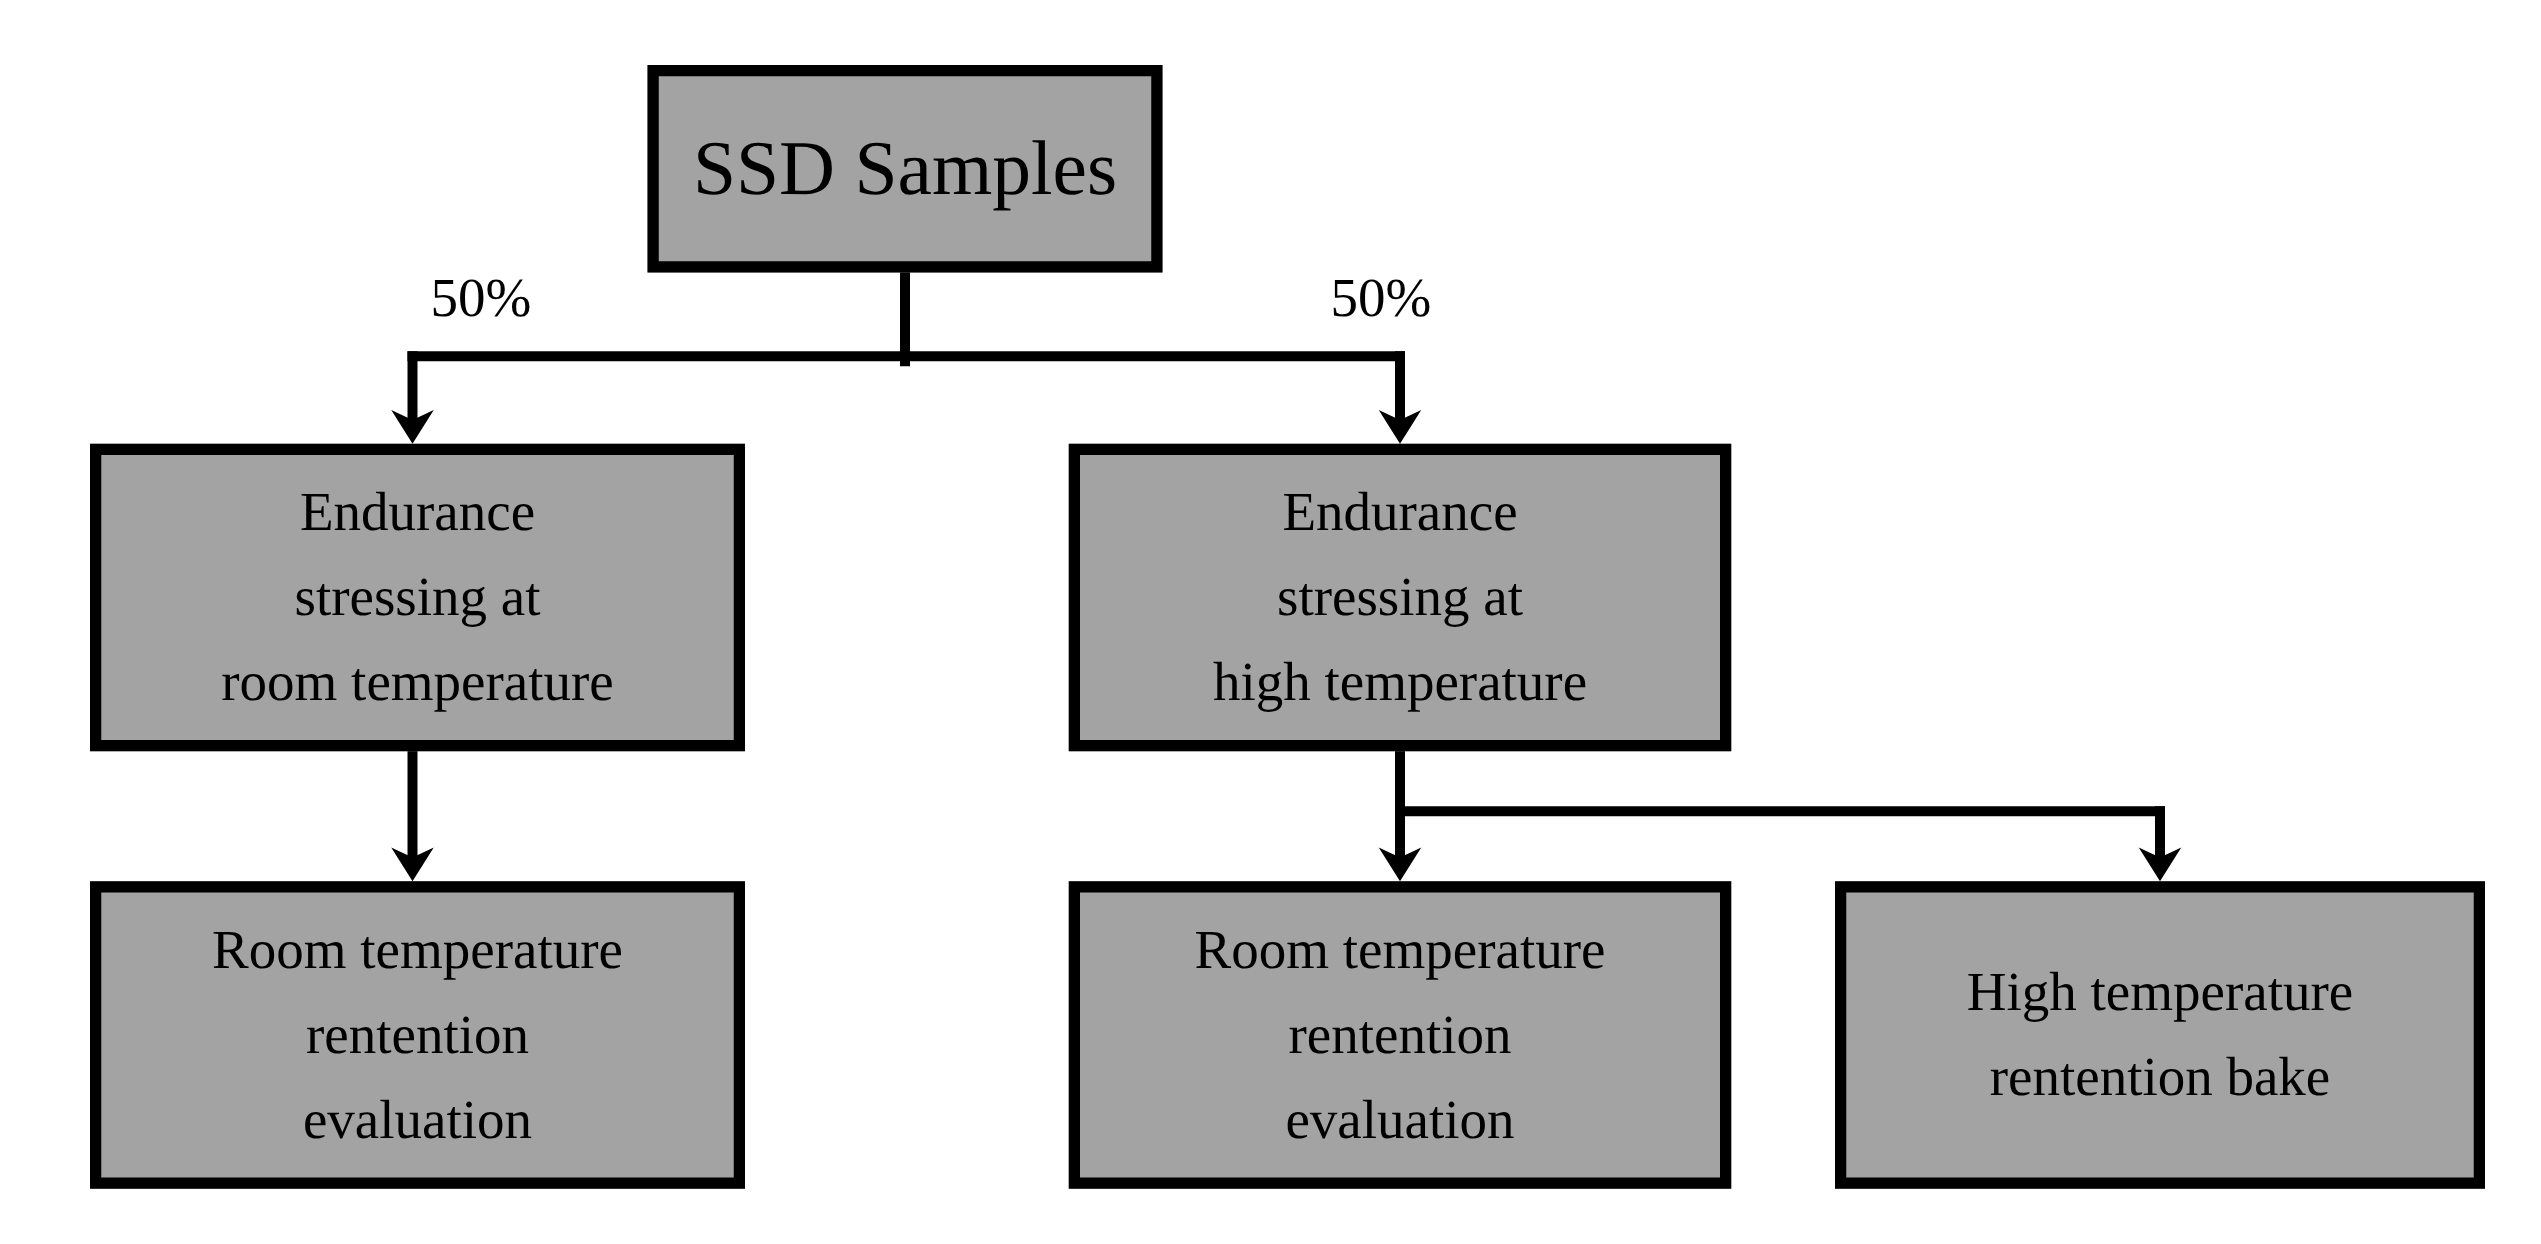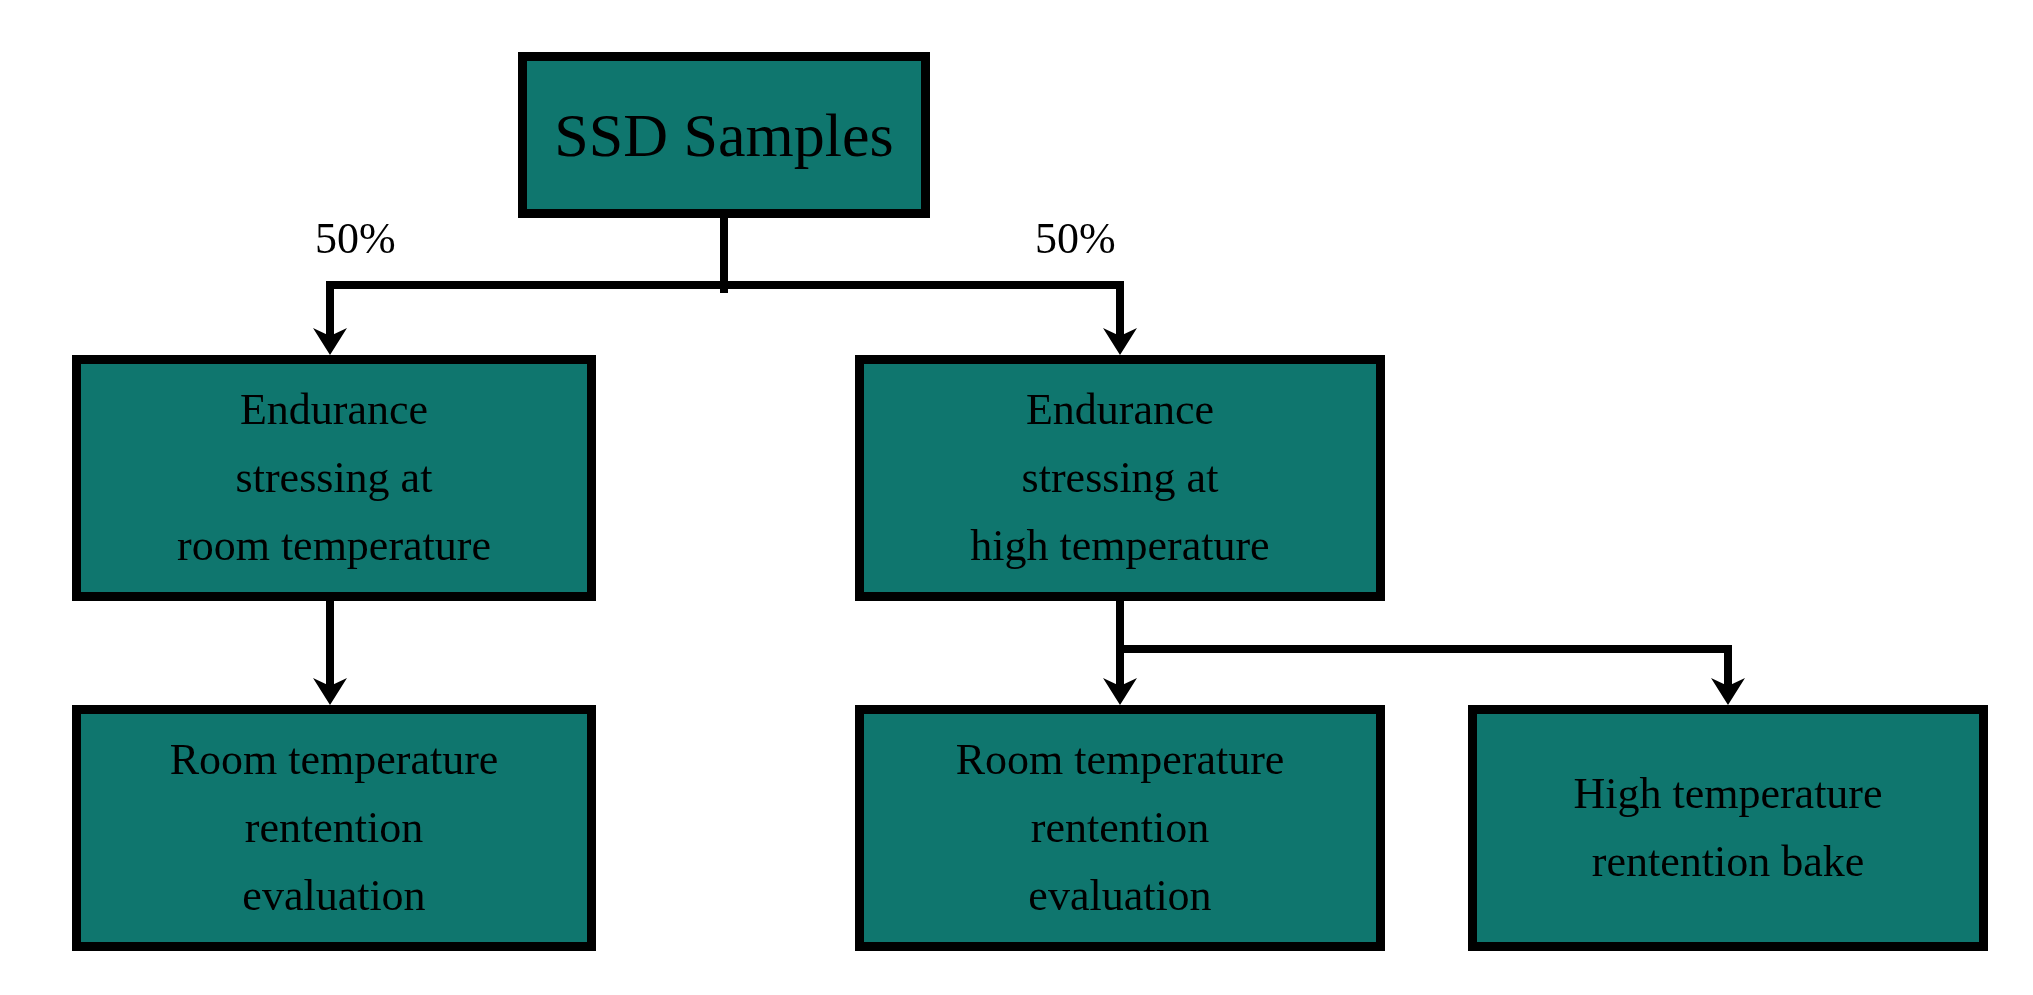--- a/index.html
+++ b/index.html
@@ -20,21 +20,21 @@
     position: absolute;
     left: 0;
     top: 0;
     width: 2033px;
     height: 995px;
   }
   .node {
     position: absolute;
     box-sizing: border-box;
     border: 9px solid #000000;
-    background: #0f766e;
+    background: #a3a3a3;
     display: flex;
     align-items: center;
     justify-content: center;
     text-align: center;
   }
   .node-label {
     display: block;
     white-space: pre-line;
     font-size: 44px;
     line-height: 68px;
@@ -42,21 +42,21 @@
   }
   .root-box .node-label {
     font-size: 62px;
     line-height: 66px;
   }
   .edge-label {
     position: absolute;
     width: 110px;
     font-size: 44px;
     line-height: 46px;
-    text-align: left;
+    text-align: right;
     color: #000000;
   }
 </style>
 </head>
 <body>
 
 <div id="canvas">
 
   <svg id="connectors" viewBox="0 0 2033 995" xmlns="http://www.w3.org/2000/svg">
 

